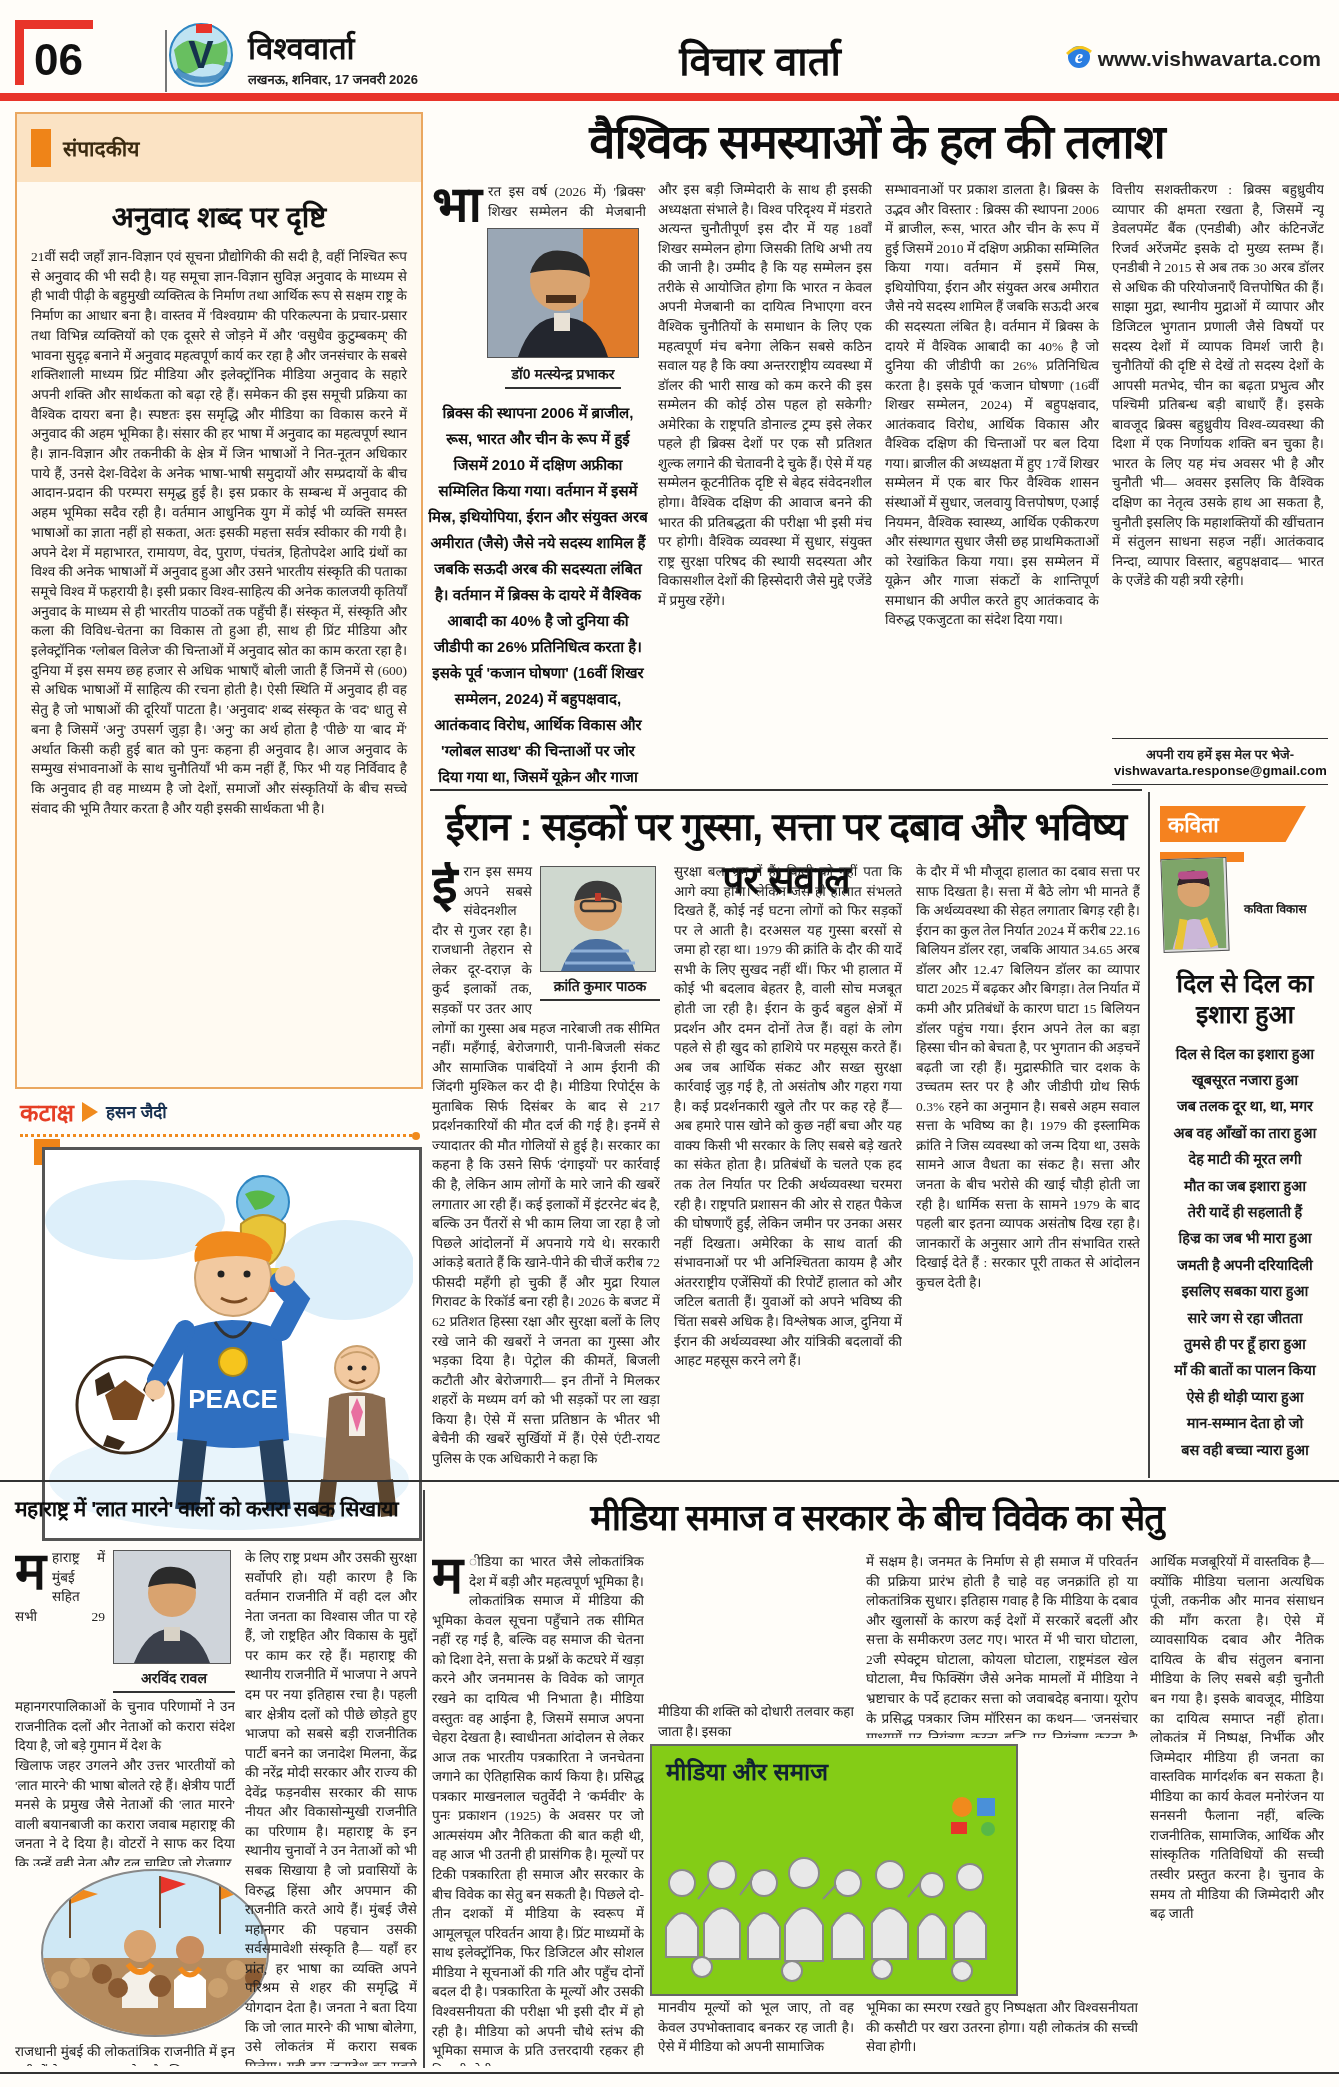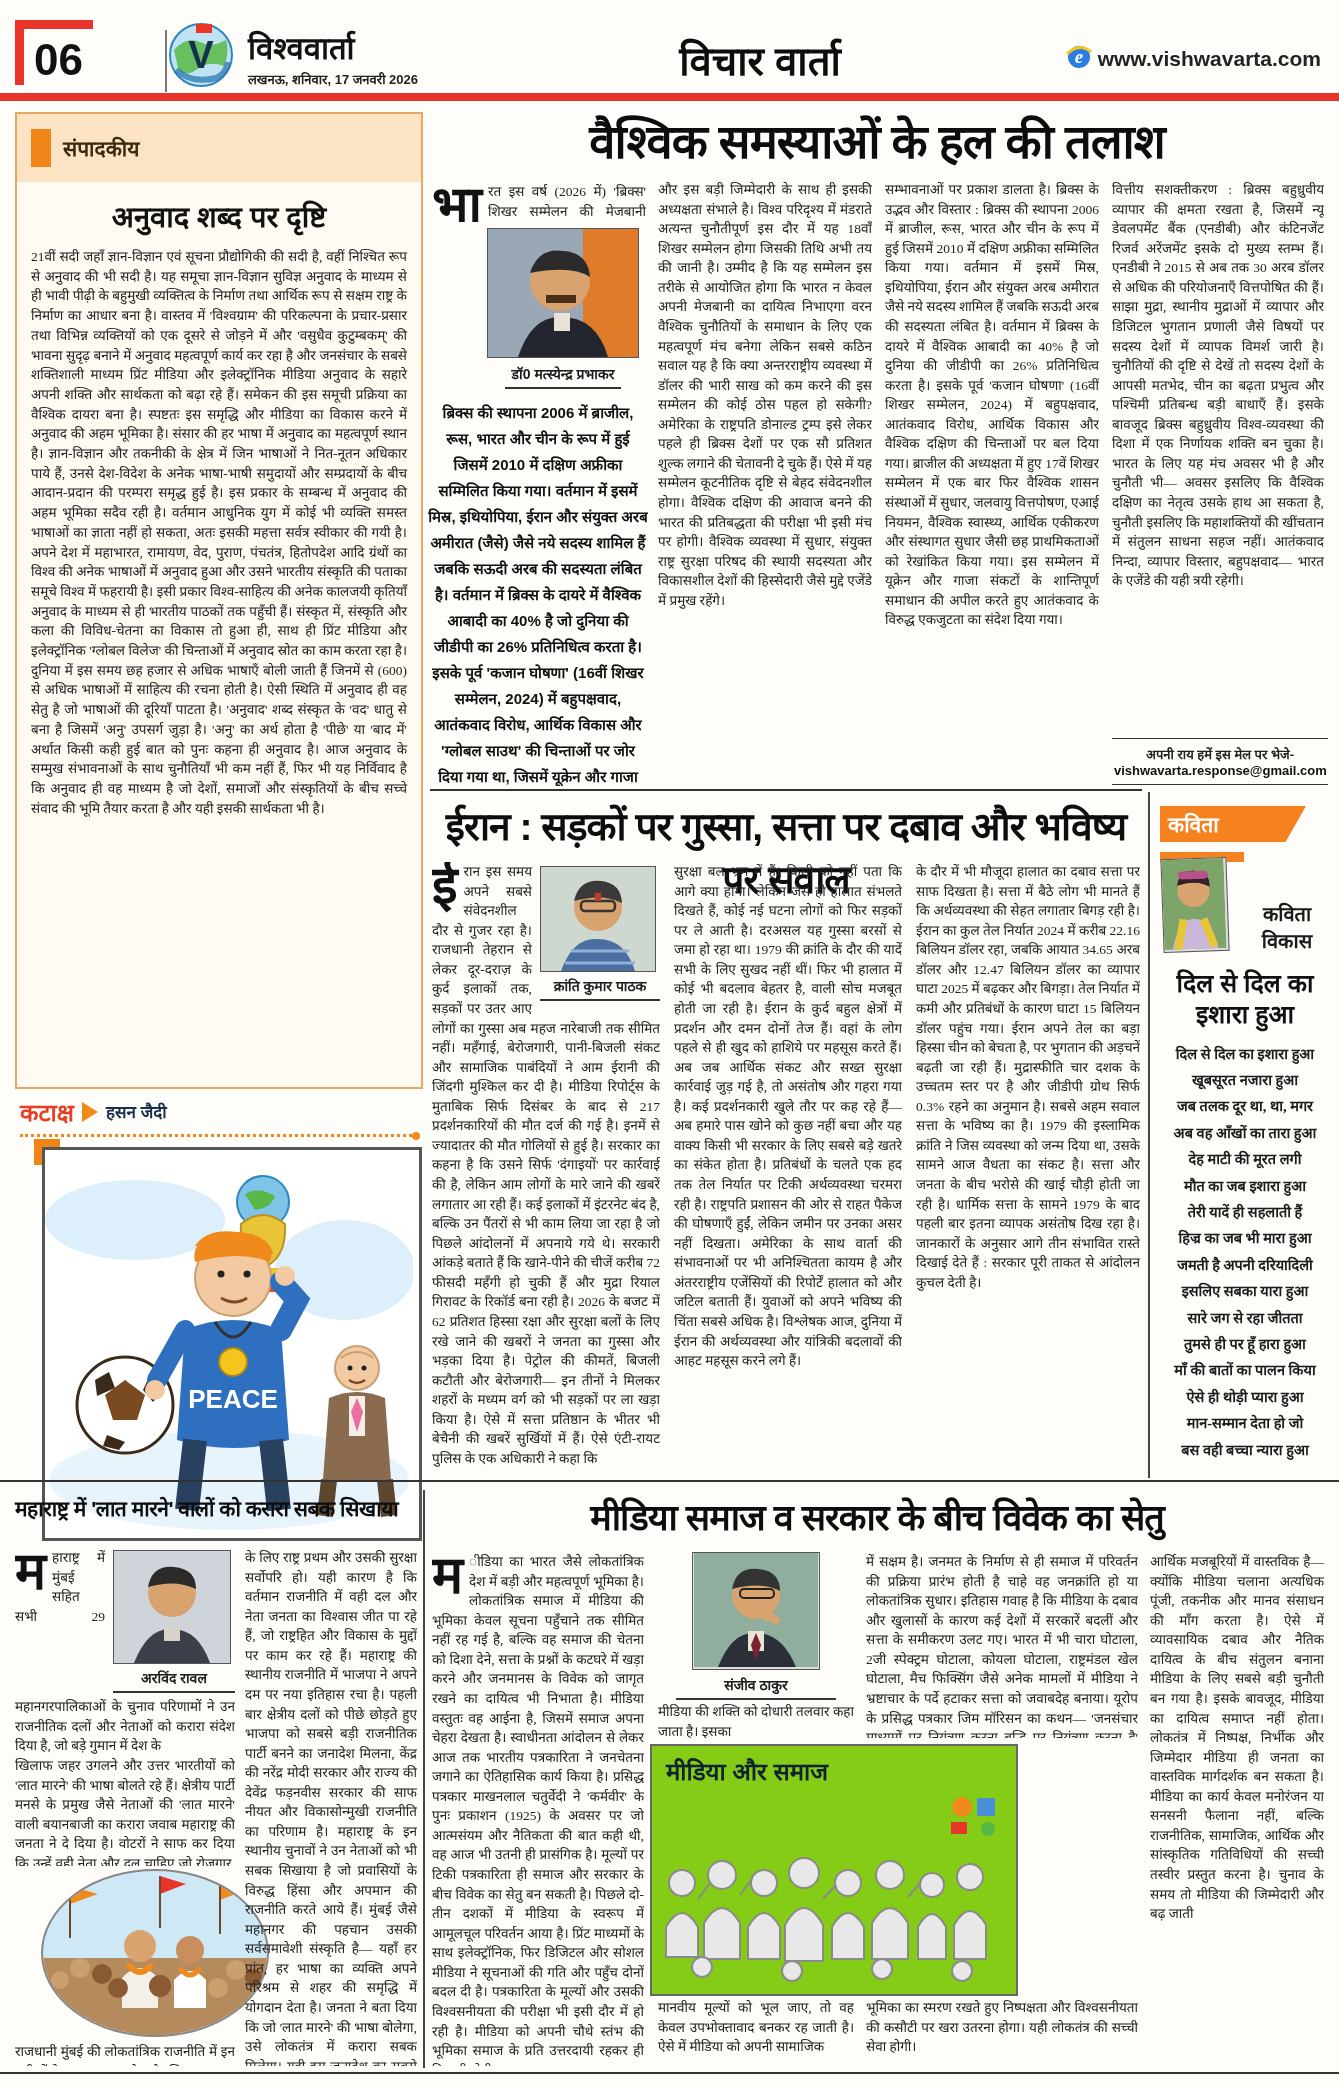--- a/index.html
+++ b/index.html
@@ -211,21 +211,21 @@
         <svg width="62" height="90" viewBox="0 0 62 90">
           <rect width="62" height="90" fill="#7ea569"></rect>
           <circle cx="31" cy="32" r="16" fill="#d9a36f"></circle>
           <path d="M15 26 Q18 10 34 12 Q48 14 47 28 Q34 20 15 26Z" fill="#332'2"></path>
           <path d="M15 26 Q18 10 34 12 Q48 14 47 28 Q34 20 15 26Z" fill="#33222a"></path>
           <rect x="16" y="12" width="30" height="8" rx="4" fill="#b8508a"></rect>
           <path d="M8 90 Q16 58 31 60 Q48 60 54 90Z" fill="#cbb7d8"></path>
           <path d="M20 60 L14 90 M40 60 L50 88" stroke="#e8c437" stroke-width="8"></path>
         </svg>
       </div>
-      <div class="caption abs" style="left:84px;top:48px;font-size:20px;">कविता विकास</div>
+      <div class="caption abs" style="left:84px;top:48px;font-size:12px;">कविता विकास</div>
     </div>
     <div class="kvtitle" style="margin-top:16px;">
       <div>दिल से दिल का</div>
       <div>इशारा हुआ</div>
     </div>
     <div style="margin-top:10px;">
       <div class="kvline" style="font-weight:bold;">दिल से दिल का इशारा हुआ</div>
       <div class="kvline">खूबसूरत नजारा हुआ</div>
       <div class="kvline">जब तलक दूर था, था, मगर</div>
       <div class="kvline">अब वह आँखों का तारा हुआ</div>
@@ -296,36 +296,20 @@
       </g>
     </svg>
   </div>
   <div class="jcol" style="left:15px;top:2042px;width:220px;height:24px;">राजधानी मुंबई की लोकतांत्रिक राजनीति में इन नतीजों ने नया अध्याय जोड़ा है। जिस महानगर का वार्षिक बजट कई राज्यों के बजट के बराबर है, वहाँ तीन दशक बाद भाजपा ने अपने दम पर महापौर की कुर्सी तक पहुँचने का जनादेश पाया है। जनता ने नफरत की राजनीति को नकार कर विकास की राजनीति पर भरोसा जताया है।</div>
   <div class="jcol" style="left:245px;top:1548px;width:172px;height:518px;">के लिए राष्ट्र प्रथम और उसकी सुरक्षा सर्वोपरि हो। यही कारण है कि वर्तमान राजनीति में वही दल और नेता जनता का विश्वास जीत पा रहे हैं, जो राष्ट्रहित और विकास के मुद्दों पर काम कर रहे हैं। महाराष्ट्र की स्थानीय राजनीति में भाजपा ने अपने दम पर नया इतिहास रचा है। पहली बार क्षेत्रीय दलों को पीछे छोड़ते हुए भाजपा को सबसे बड़ी राजनीतिक पार्टी बनने का जनादेश मिलना, केंद्र की नरेंद्र मोदी सरकार और राज्य की देवेंद्र फड़नवीस सरकार की साफ नीयत और विकासोन्मुखी राजनीति का परिणाम है। महाराष्ट्र के इन स्थानीय चुनावों ने उन नेताओं को भी सबक सिखाया है जो प्रवासियों के विरुद्ध हिंसा और अपमान की राजनीति करते आये हैं। मुंबई जैसे महानगर की पहचान उसकी सर्वसमावेशी संस्कृति है— यहाँ हर प्रांत, हर भाषा का व्यक्ति अपने परिश्रम से शहर की समृद्धि में योगदान देता है। जनता ने बता दिया कि जो 'लात मारने' की भाषा बोलेगा, उसे लोकतंत्र में करारा सबक मिलेगा। यही इस जनादेश का सबसे बड़ा संदेश है।</div>
 
   <div class="abs hl" style="left:430px;top:1492px;width:894px;font-size:36px;letter-spacing:-1px;">मीडिया समाज व सरकार के बीच विवेक का सेतु</div>
   <div class="jcol" style="left:432px;top:1552px;width:212px;height:514px;">
     <span class="dropcap">म</span><span>ीडिया का भारत जैसे लोकतांत्रिक देश में बड़ी और महत्वपूर्ण भूमिका है। लोकतांत्रिक समाज में मीडिया की भूमिका केवल सूचना पहुँचाने तक सीमित नहीं रह गई है, बल्कि वह समाज की चेतना को दिशा देने, सत्ता के प्रश्नों के कटघरे में खड़ा करने और जनमानस के विवेक को जागृत रखने का दायित्व भी निभाता है। मीडिया वस्तुतः वह आईना है, जिसमें समाज अपना चेहरा देखता है। स्वाधीनता आंदोलन से लेकर आज तक भारतीय पत्रकारिता ने जनचेतना जगाने का ऐतिहासिक कार्य किया है। प्रसिद्ध पत्रकार माखनलाल चतुर्वेदी ने 'कर्मवीर' के पुनः प्रकाशन (1925) के अवसर पर जो आत्मसंयम और नैतिकता की बात कही थी, वह आज भी उतनी ही प्रासंगिक है। मूल्यों पर टिकी पत्रकारिता ही समाज और सरकार के बीच विवेक का सेतु बन सकती है। पिछले दो-तीन दशकों में मीडिया के स्वरूप में आमूलचूल परिवर्तन आया है। प्रिंट माध्यमों के साथ इलेक्ट्रॉनिक, फिर डिजिटल और सोशल मीडिया ने सूचनाओं की गति और पहुँच दोनों बदल दी है। पत्रकारिता के मूल्यों और उसकी विश्वसनीयता की परीक्षा भी इसी दौर में हो रही है। मीडिया को अपनी चौथे स्तंभ की भूमिका समाज के प्रति उत्तरदायी रहकर ही निभानी होगी।</span>
   </div>
-  <div class="abs" style="left:658px;top:1552px;width:196px;text-align:center;">
-    <div class="photoframe" style="width:126px;height:116px;margin:0 auto;">
-      <svg width="124" height="114" viewBox="0 0 124 114">
-        <rect width="124" height="114" fill="#8fae9e"></rect>
-        <circle cx="62" cy="42" r="24" fill="#d9a36f"></circle>
-        <path d="M38 36 Q42 14 64 16 Q86 18 86 38 Q66 28 38 36Z" fill="#333"></path>
-        <rect x="46" y="36" width="34" height="9" rx="4" fill="none" stroke="#222" stroke-width="2"></rect>
-        <path d="M24 114 Q38 78 62 80 Q88 80 102 114Z" fill="#2b3038"></path>
-        <rect x="54" y="78" width="16" height="20" fill="#e9e2d6"></rect>
-        <polygon points="62,80 67,92 62,108 57,92" fill="#7a2230"></polygon>
-        <path d="M84 70 Q76 60 70 66" stroke="#d9a36f" stroke-width="8" fill="none"></path>
-      </svg>
-    </div>
-    <div class="caption" style="margin-top:5px;">संजीव ठाकुर</div>
-    <div class="caprule"></div>
-  </div>
   <div class="jcol" style="left:658px;top:1702px;width:196px;height:38px;">मीडिया की शक्ति को दोधारी तलवार कहा जाता है। इसका</div>
   <div class="jcol" style="left:866px;top:1552px;width:272px;height:186px;">में सक्षम है। जनमत के निर्माण से ही समाज में परिवर्तन की प्रक्रिया प्रारंभ होती है चाहे वह जनक्रांति हो या लोकतांत्रिक सुधार। इतिहास गवाह है कि मीडिया के दबाव और खुलासों के कारण कई देशों में सरकारें बदलीं और सत्ता के समीकरण उलट गए। भारत में भी चारा घोटाला, 2जी स्पेक्ट्रम घोटाला, कोयला घोटाला, राष्ट्रमंडल खेल घोटाला, मैच फिक्सिंग जैसे अनेक मामलों में मीडिया ने भ्रष्टाचार के पर्दे हटाकर सत्ता को जवाबदेह बनाया। यूरोप के प्रसिद्ध पत्रकार जिम मॉरिसन का कथन— 'जनसंचार माध्यमों पर नियंत्रण करना बुद्धि पर नियंत्रण करना है' मीडिया की शक्ति को रेखांकित करता है। इसी</div>
 
   <div class="mbox" style="left:650px;top:1744px;width:364px;height:248px;">
     <div class="mboxtitle">मीडिया और समाज</div>
     <svg width="360" height="200" viewBox="0 0 360 200" style="display:block;">
       <g stroke="#8a8a8a" stroke-width="2" fill="#e8e8e8">
         <circle cx="310" cy="20" r="9" fill="#f08a1d" stroke="#f08a1d"></circle>
         <rect x="326" y="12" width="16" height="16" fill="#4a90d9" stroke="#4a90d9"></rect>
         <rect x="300" y="36" width="14" height="10" fill="#e8342a" stroke="#e8342a"></rect>

